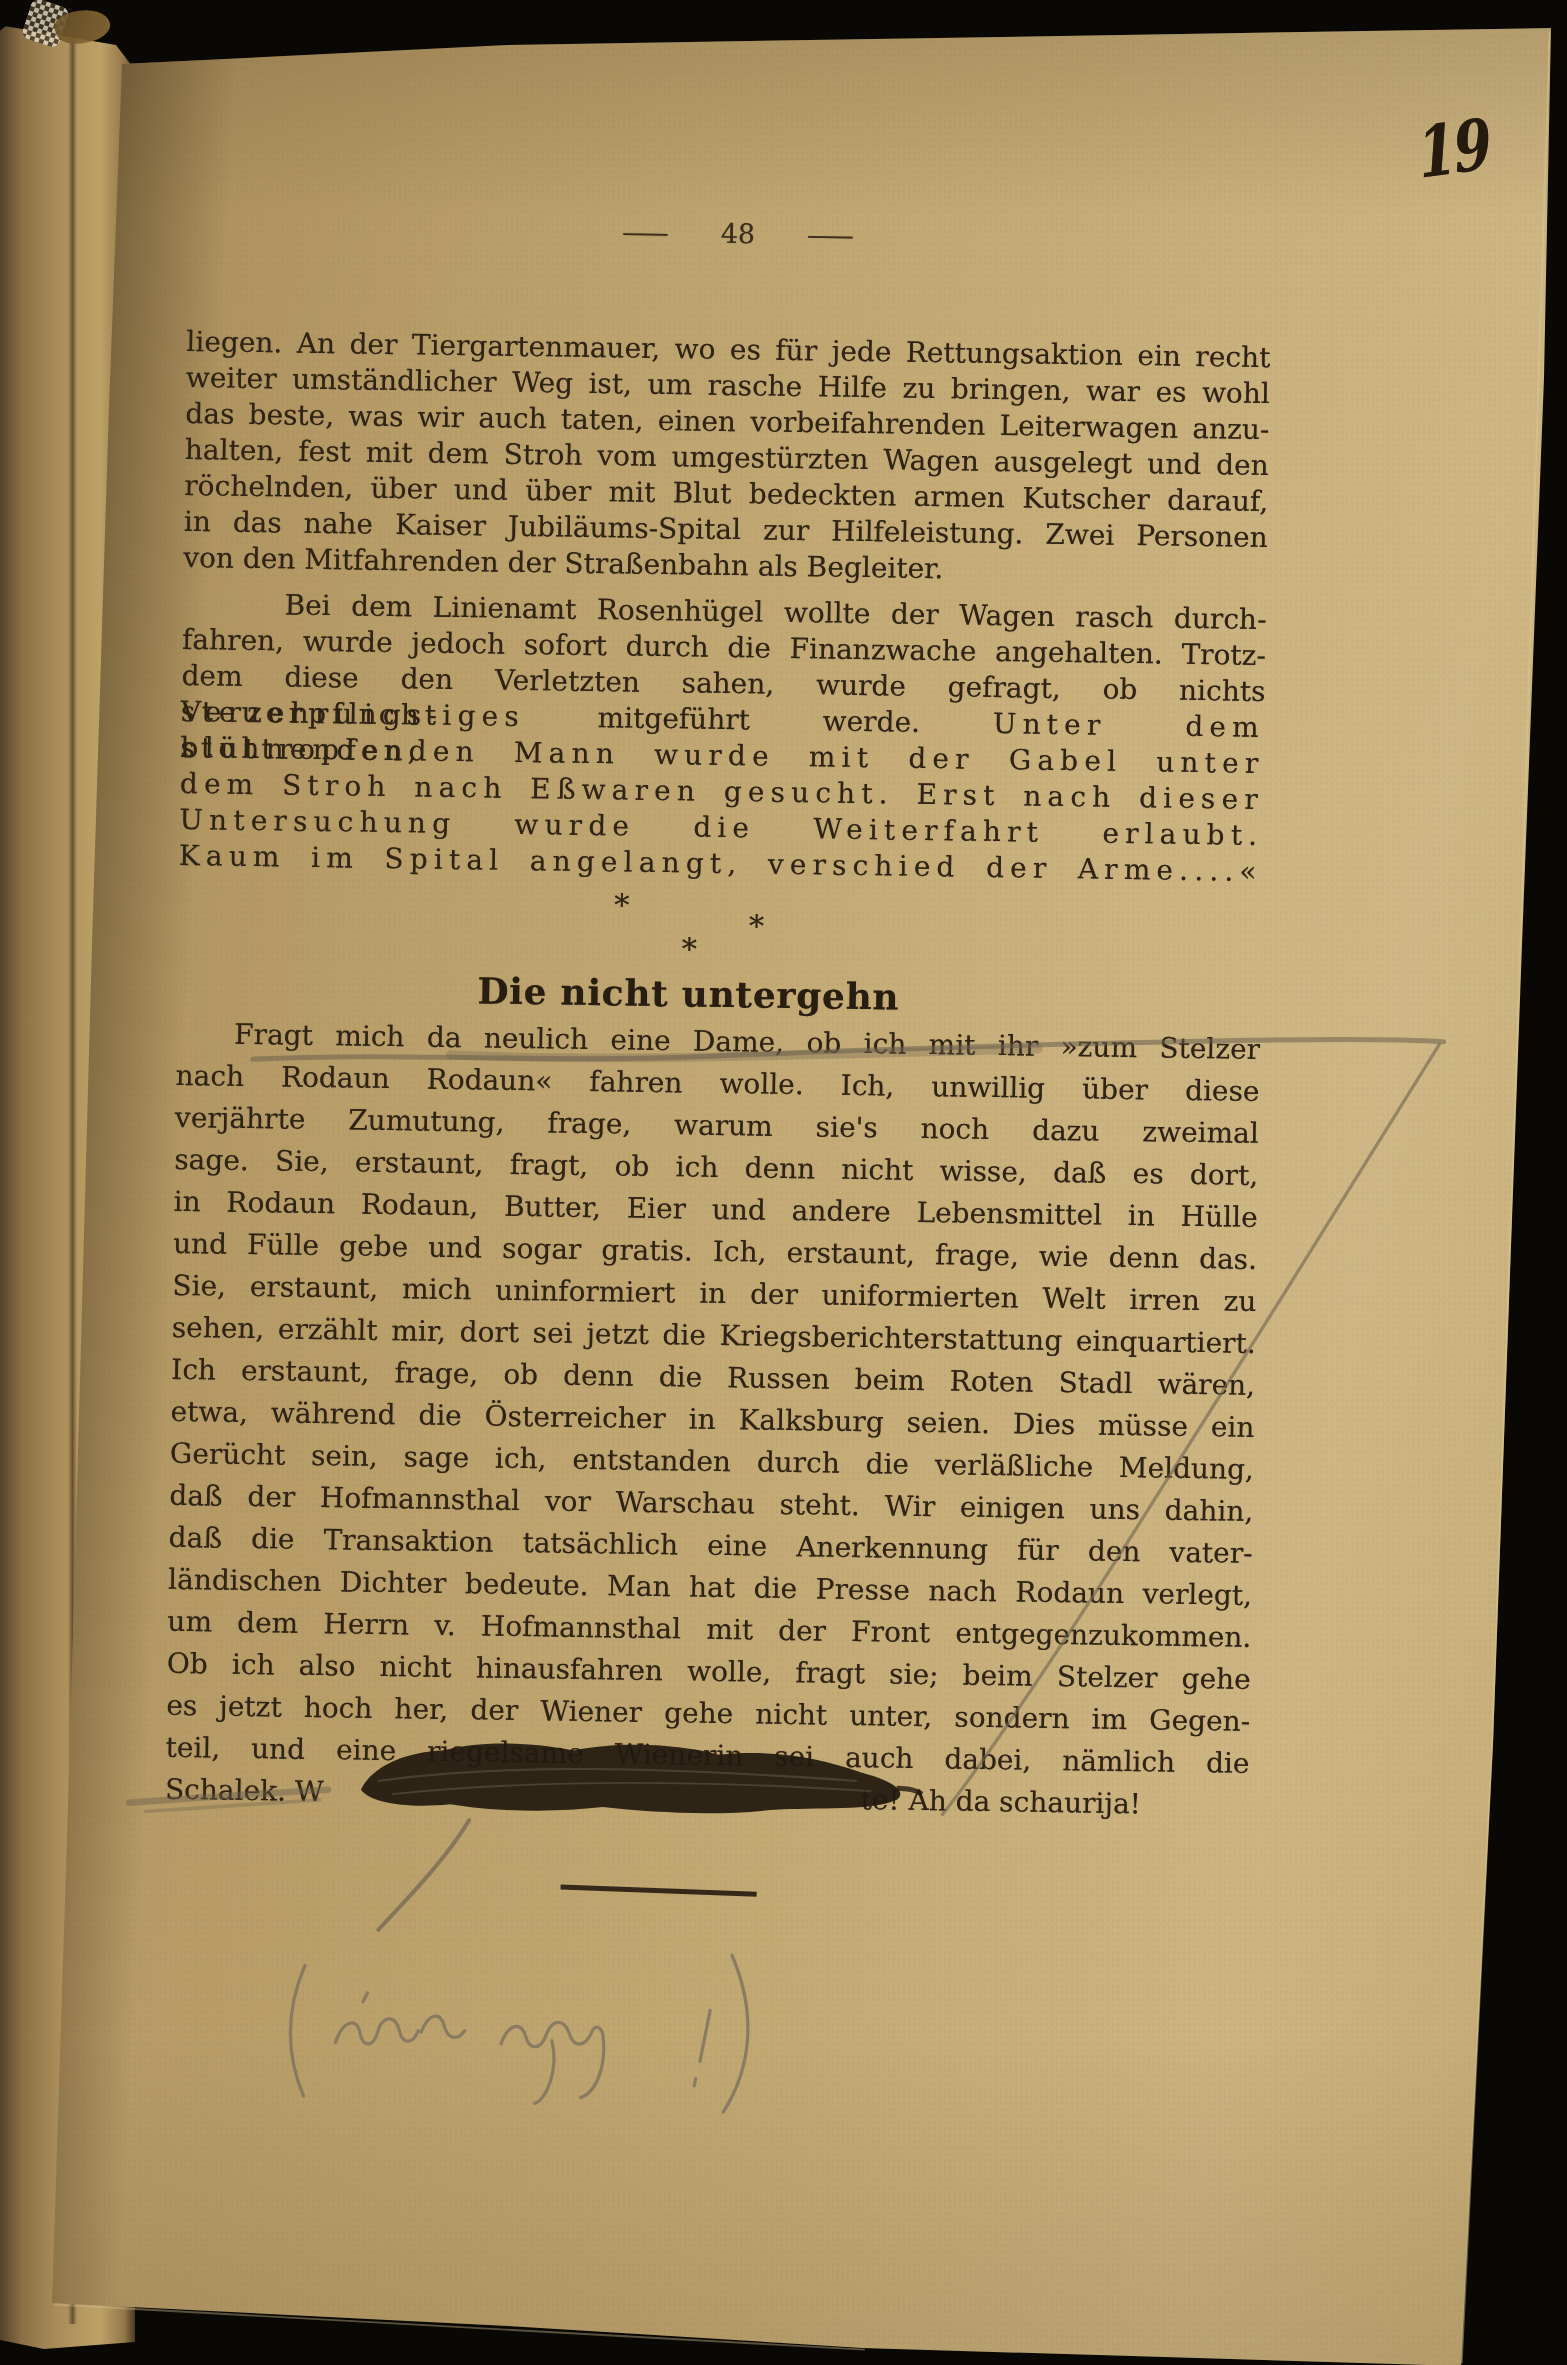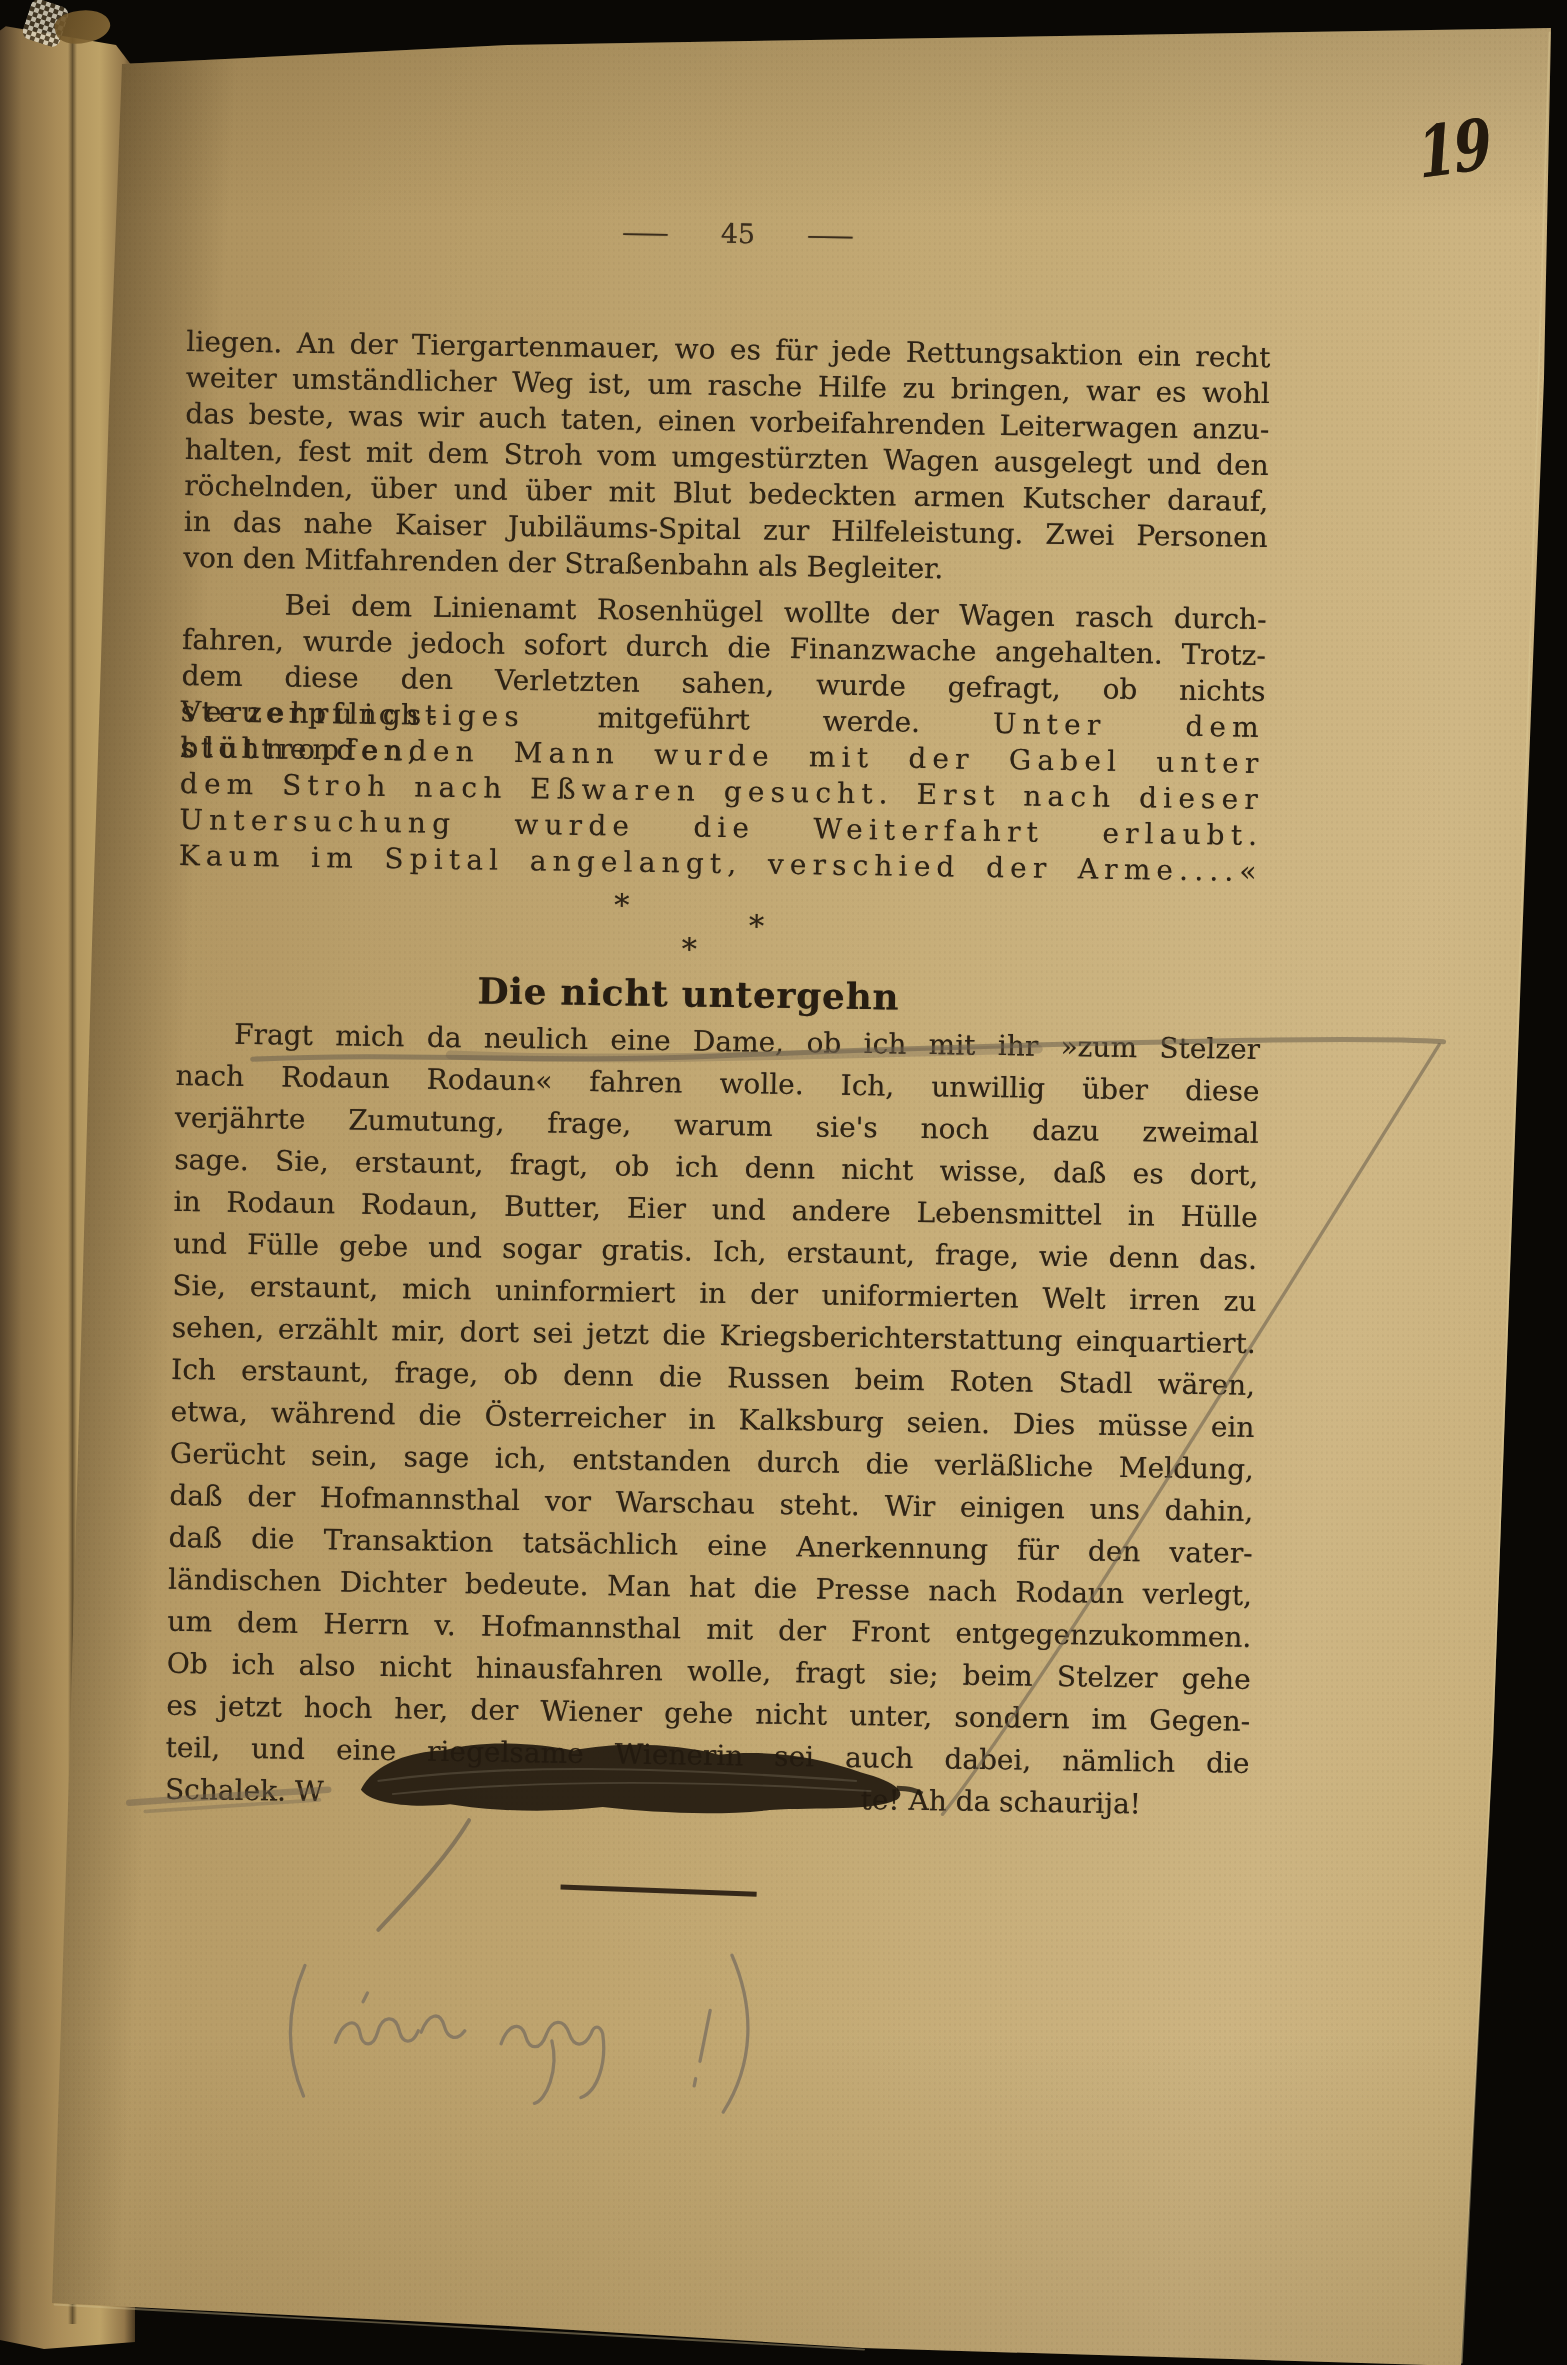--- a/index.html
+++ b/index.html
@@ -97,21 +97,21 @@
   <div class="gutter"></div>
   <div class="gutter-crease"></div>
   <div class="mesh"></div>
   <div class="shard"></div>
 
   <div class="page"></div>
   <div class="page-shade"></div>
 
   <div class="pagenum">
     <span class="dash">—</span>
-    <span>45</span>
+    <span>48</span>
     <span class="dash">—</span>
   </div>
 
   <div class="folio">19</div>
 
   <div class="textblock">
       <div class="para lh49">
         <div class="line just"><span>liegen. An der Tiergartenmauer, wo es für jede Rettungsaktion ein recht</span></div>
         <div class="line just"><span>weiter umständlicher Weg ist, um rasche Hilfe zu bringen, war es wohl</span></div>
         <div class="line just"><span>das beste, was wir auch taten, einen vorbeifahrenden Leiterwagen anzu-</span></div>

